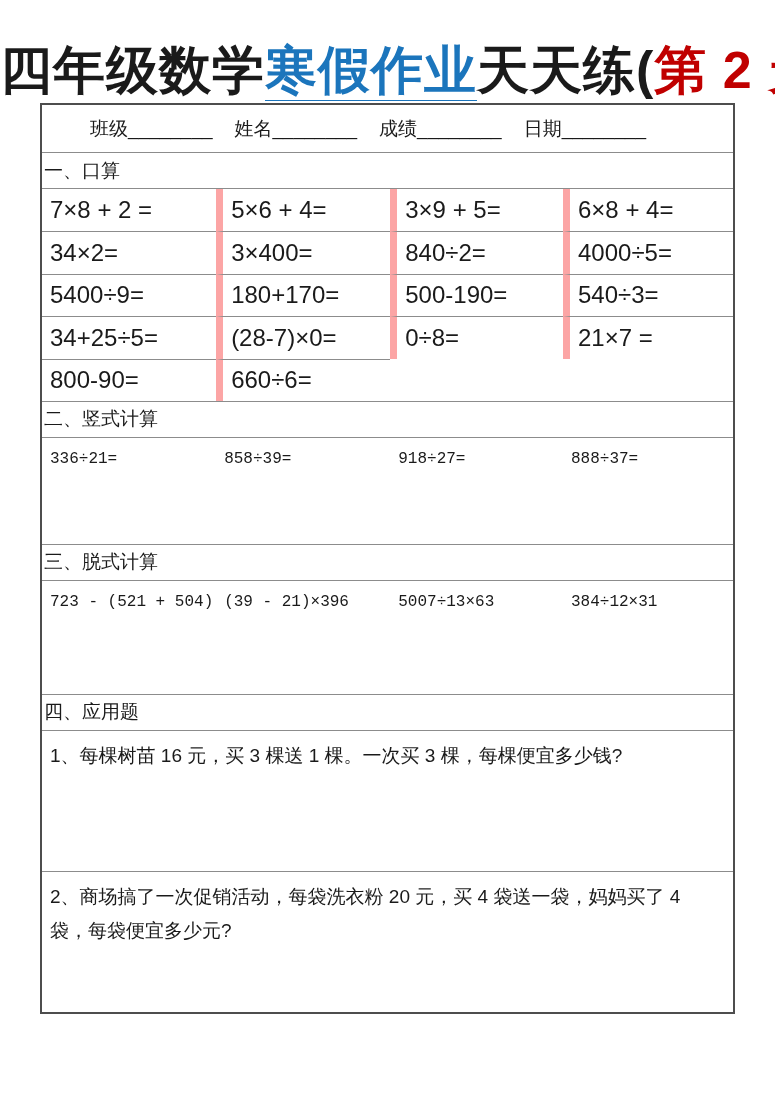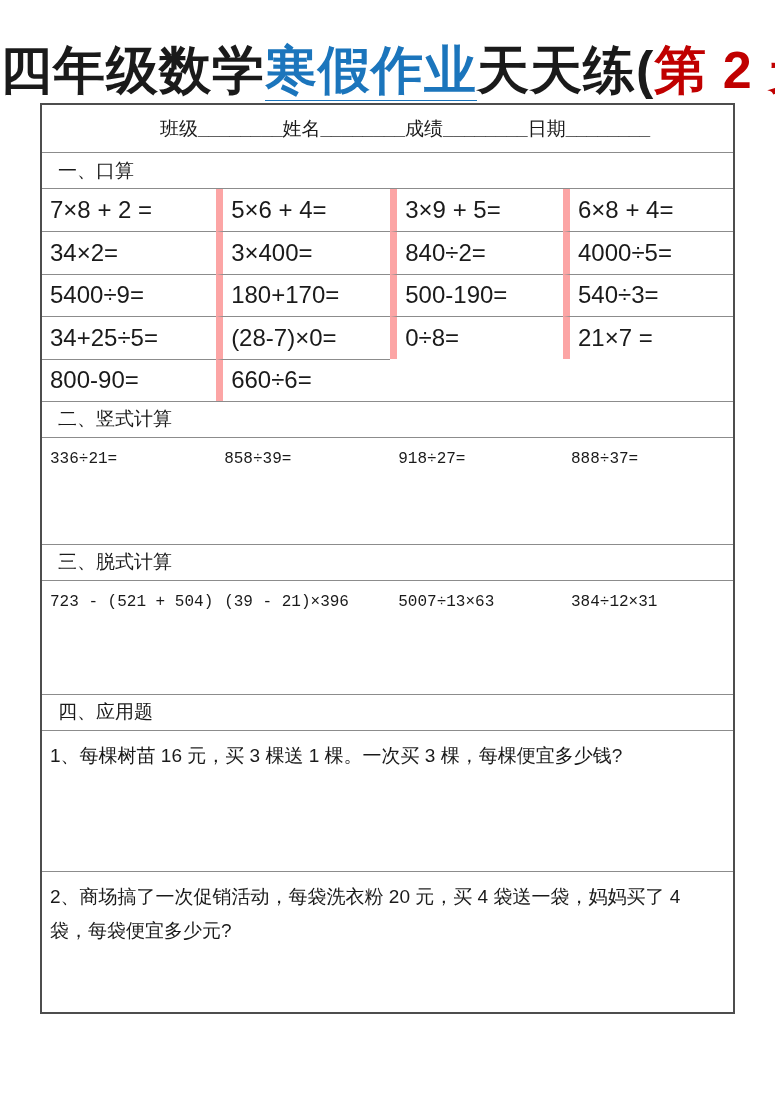--- a/index.html
+++ b/index.html
@@ -40,32 +40,33 @@
     border: 2px solid #4d4d4d;
     background: #ffffff;
   }
   .row { border-top: 1px solid #8c8c8c; }
   .row:first-child { border-top: none; }
   
   .r-head {
     height: 47px;
     display: flex;
     align-items: center;
-    padding-left: 118px;
+    padding-left: 48px;
     font-size: 19px;
+    gap: 22px;
     white-space: nowrap;
   }
   .head-field { display: inline-flex; align-items: baseline; }
-  .head-blank { letter-spacing: 0; color: #1a1a1a; font-weight: bold; }
+  .head-blank { letter-spacing: 0; color: #1a1a1a; }
   
   .r-section {
     height: 36px;
     display: flex;
     align-items: center;
-    padding-left: 16px;
+    padding-left: 2px;
     font-size: 19px;
   }
   
   .oral-grid {
     display: grid;
     grid-template-columns: 25.2% 25.2% 25% 24.6%;
     grid-auto-rows: 42.4px;
   }
   .oral-cell {
     display: flex;

